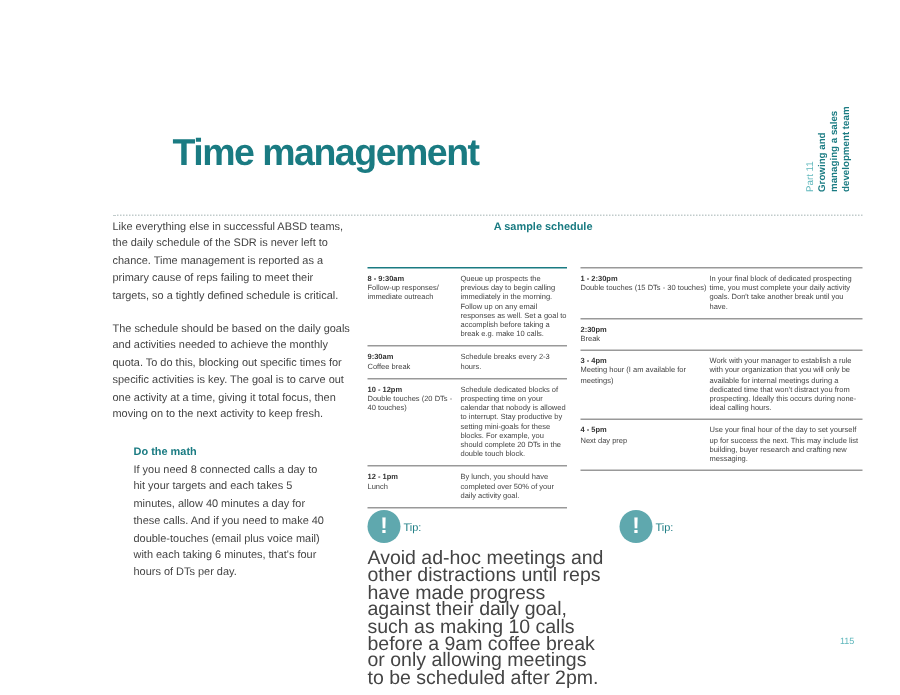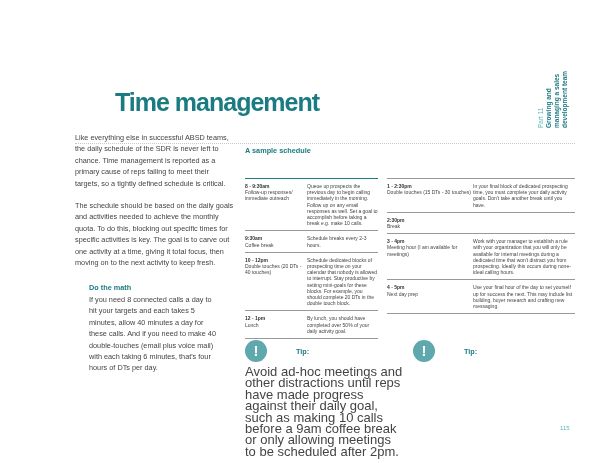--- a/index.html
+++ b/index.html
@@ -17,42 +17,42 @@
   .side-label .inner {
     position: absolute; left: 0; top: 110px;
     transform: rotate(-90deg); transform-origin: 0 0;
     width: 110px; font-size: 6.5px; line-height: 8px; color: #1a7b82; font-weight: bold;
   }
   .side-label .part { color: #5fb7bc; font-weight: normal; display: block; }
   .dotted {
     position: absolute; left: 75px; top: 143px; width: 500px; border-top: 1px dotted #9aa; opacity: .6;
   }
   .col1 {
-    position: absolute; left: 75px; top: 132px; width: 160px;
+    position: absolute; left: 75px; top: 145px; width: 160px;
     font-size: 7.3px; line-height: 11.4px; color: #444;
   }
   .col1 p { margin: 0 0 11px 0; }
   .teal-h { color: #1a7b82; font-weight: bold; display: block; }
-  .sched-head { position: absolute; left: 245px; top: 145px; width: 150px; font-size: 7.3px; line-height: 11.4px; }
+  .sched-head { position: absolute; left: 245px; top: 145px; width: 150px; font-size: 7.3px; line-height: 11.4px; text-align: right; }
   .table { position: absolute; font-size: 5px; line-height: 6.2px; color: #444; }
   .table .row { display: flex; padding: 4px 0; border-bottom: 0.8px solid #999; }
   .table .row:last-child { border-bottom: 1.2px solid #999; }
   .table .c1 { width: 62px; flex: none; }
   .table .c2 { flex: 1; }
   .time { font-weight: bold; color: #333; display: block; }
   .t-left { left: 245px; top: 178px; width: 133px; border-top: 1.2px solid #1a7b82; }
   .t-right { left: 387px; top: 178px; width: 188px; border-top: 1.2px solid #999; }
   .t-right .c1 { width: 86px; }
   .tip { position: absolute; width: 160px; }
   .tip .icon {
     width: 22px; height: 22px; border-radius: 50%; background: #5fa8ae;
     color: #fff; font-weight: bold; font-size: 15px; text-align: center; line-height: 22px;
     display: inline-block; vertical-align: middle;
   }
-  .tip .label { color: #1a7b82; font-size: 7.3px; font-weight: bold; margin-left: 29px; vertical-align: middle; }
+  .tip .label { color: #1a7b82; font-size: 7.3px; font-weight: normal; margin-left: 2px; vertical-align: middle; }
   .tip .text { font-size: 13px; line-height: 11.4px; color: #444; margin-top: 4px; }
   .tip1 { left: 245px; top: 340px; width: 160px; }
   .tip2 { left: 413px; top: 340px; width: 125px; }
   .page-num { position: absolute; left: 560px; top: 425px; font-size: 6px; color: #5fb7bc; }
 </style>
 </head>
 <body>
 
 <div class="title">Time management</div>
 

